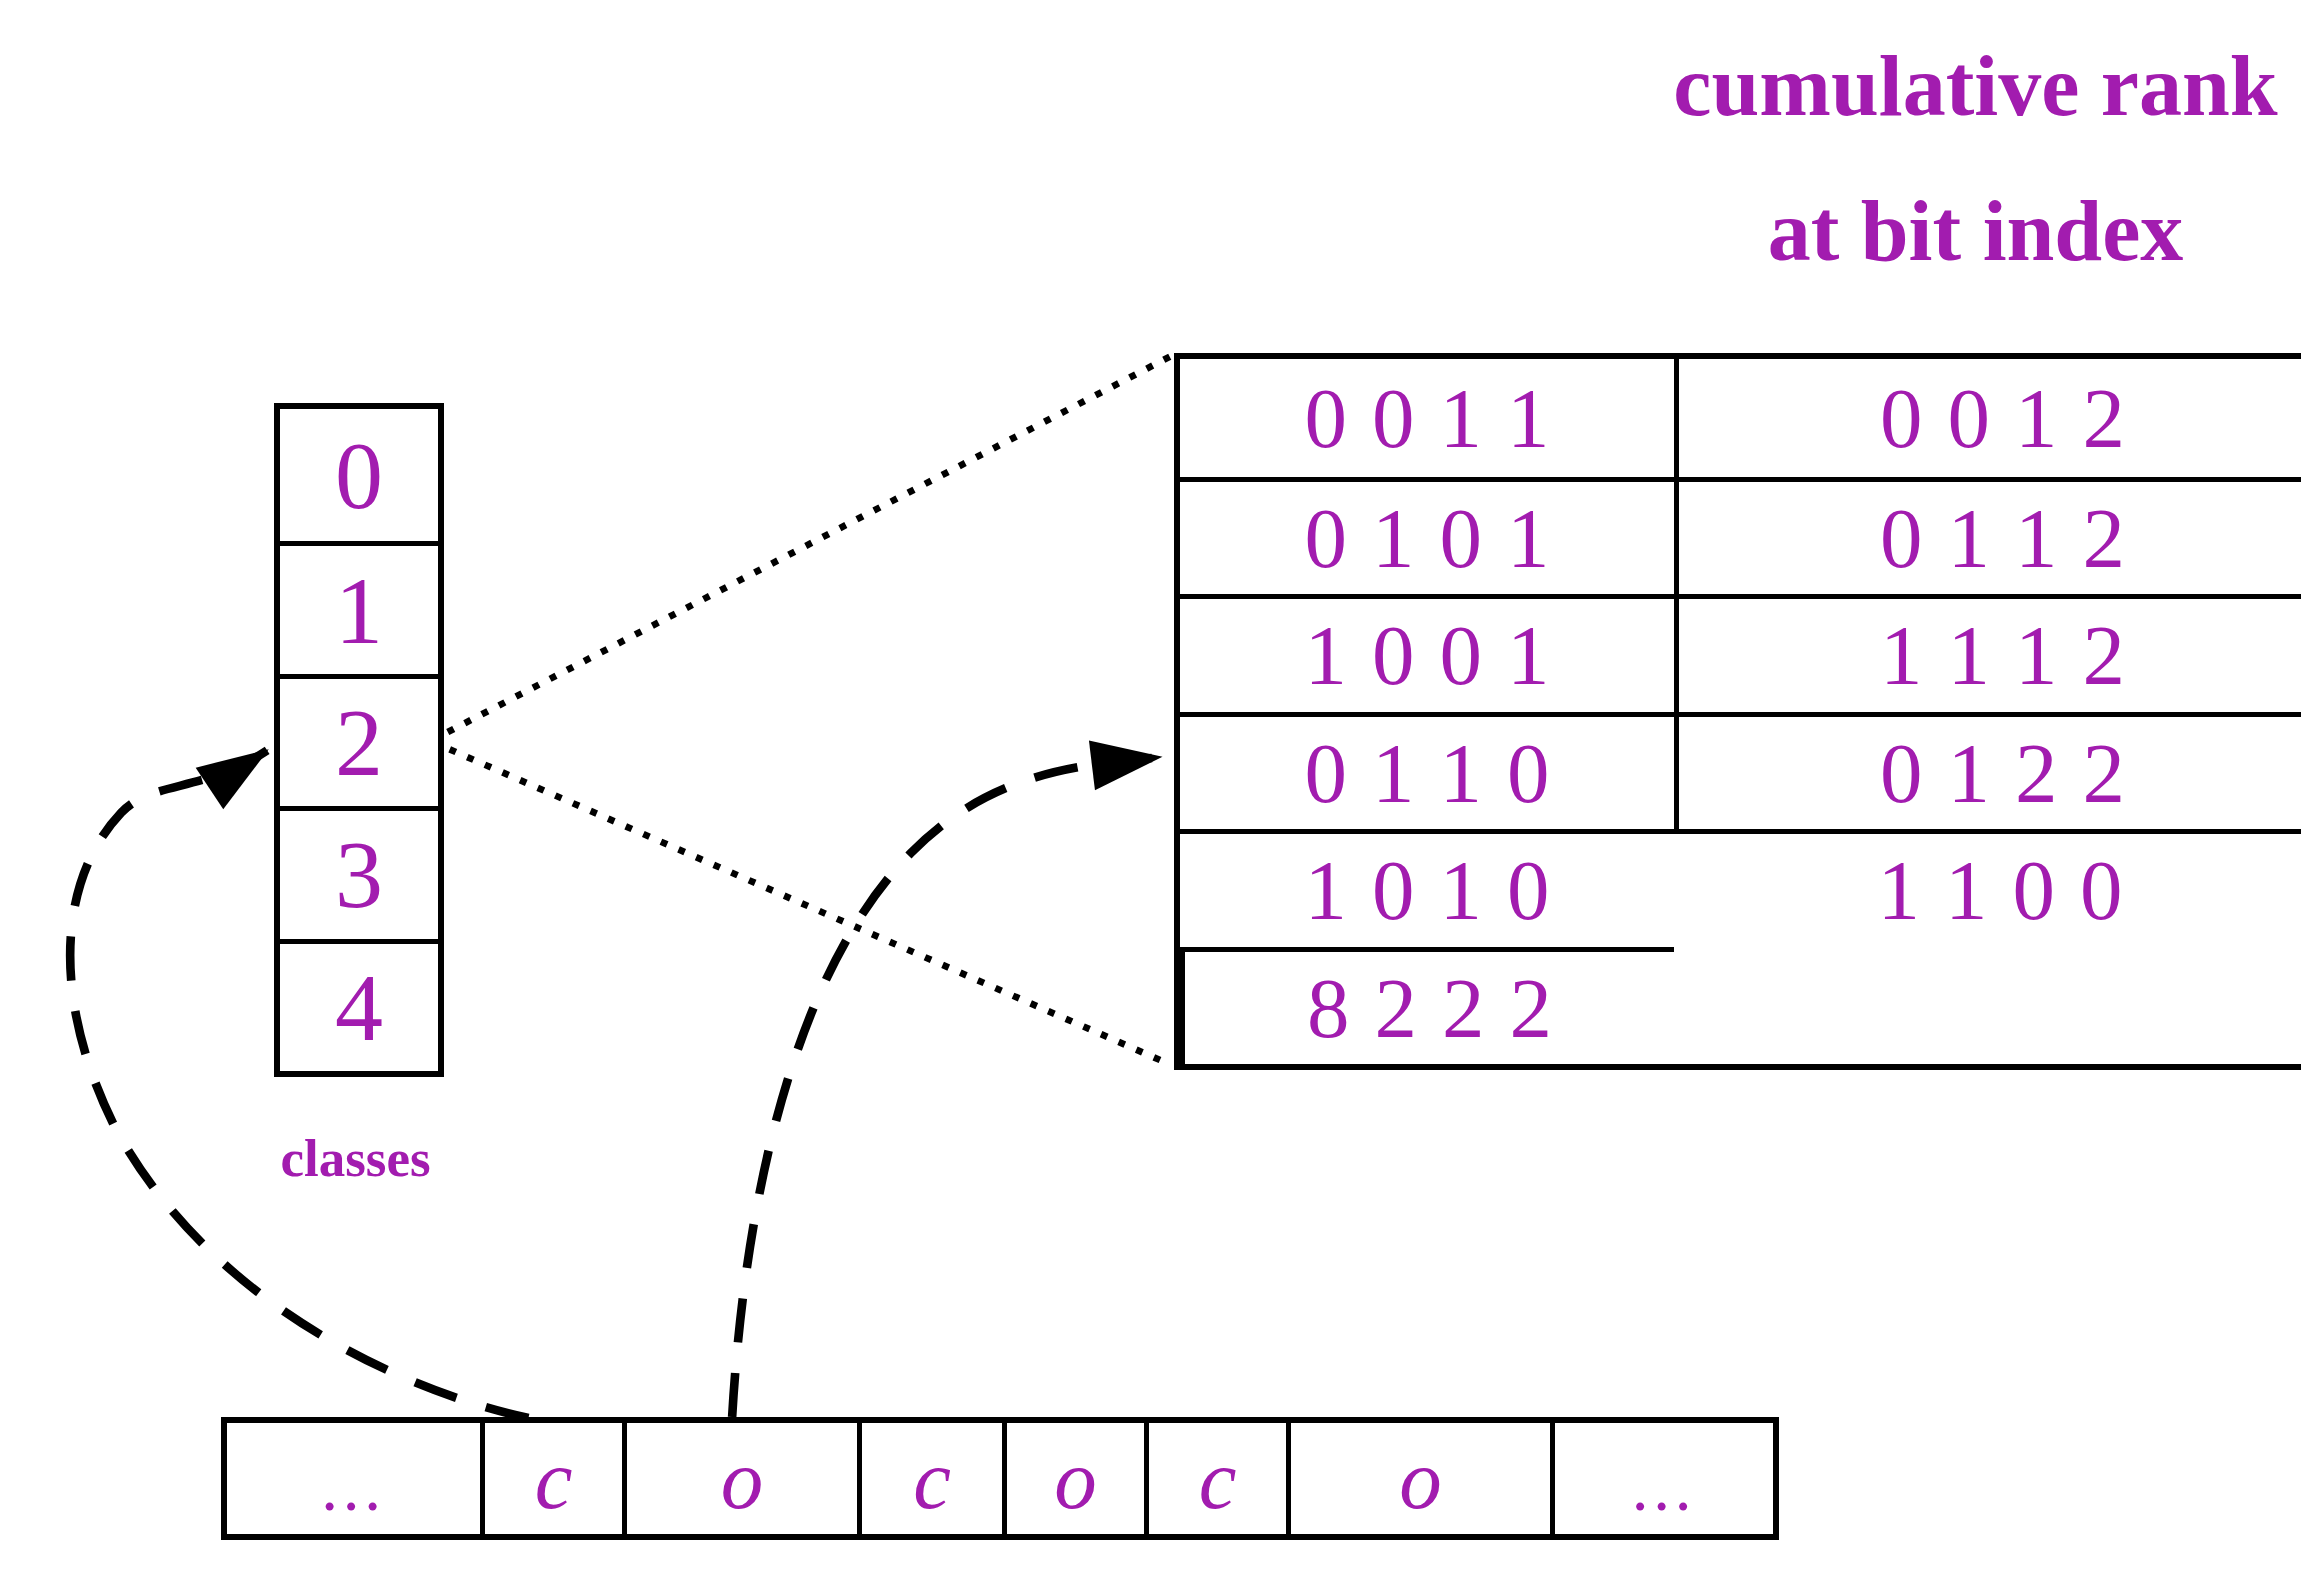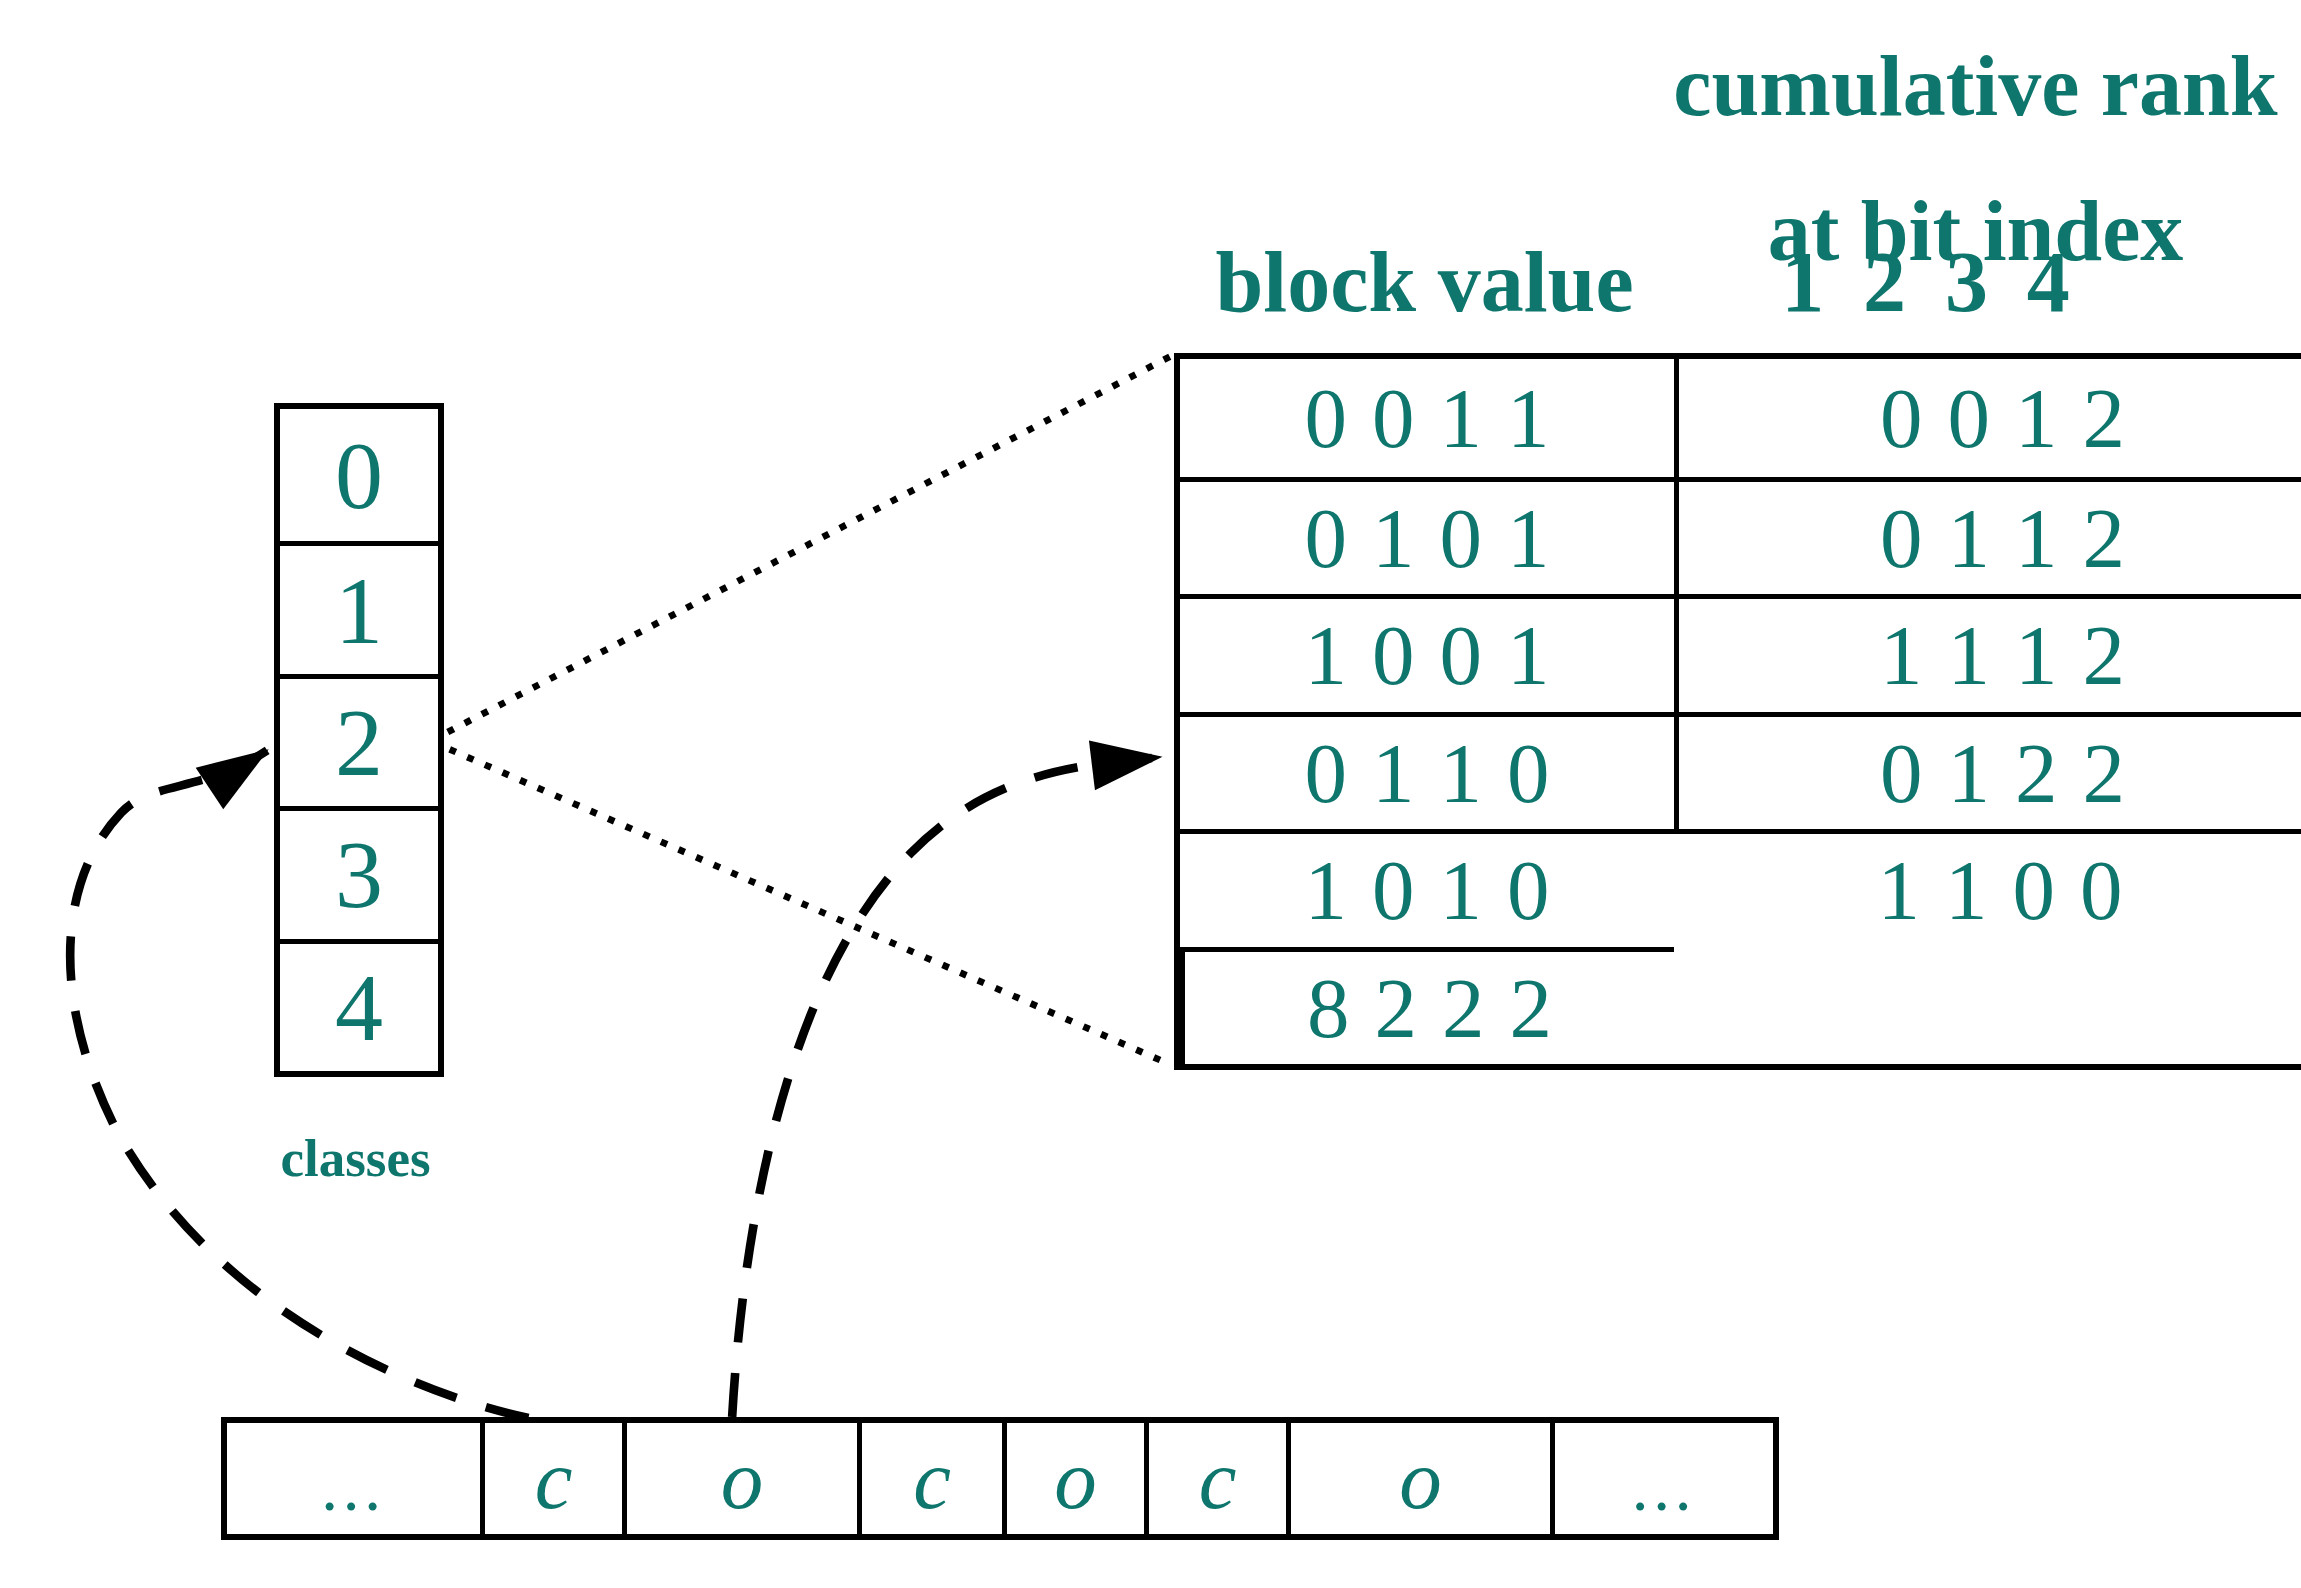--- a/index.html
+++ b/index.html
@@ -1,20 +1,20 @@
 <!DOCTYPE html>
 <html><head>
 <meta charset="utf-8">
 <style>
   html,body{margin:0;padding:0;background:#ffffff;}
   #canvas{
     position:relative;
     width:2302px;height:1589px;
     background:#ffffff;
-    color:#0f766e;
+    color:#a21caf;
     font-family:"Liberation Serif", serif;
     overflow:hidden;
   }
   .abs{position:absolute;box-sizing:border-box;}
   
   .title-line{
     left:1650px;width:651px;
     text-align:center;
     font-weight:bold;font-size:86px;line-height:1;
     white-space:nowrap;
@@ -84,24 +84,20 @@
   }
 </style>
 </head>
 <body>
 
 <div id="canvas">
 
   <div id="title1" class="abs title-line">cumulative rank</div>
   <div id="title2" class="abs title-line">at bit index</div>
 
-  <div class="abs col-headers">
-    <div id="hdr-block" class="col-header">block value</div>
-    <div id="hdr-ranks" class="col-header">1 2 3 4</div>
-  </div>
 
   <div class="abs lookup-table">
     <div class="tcell">0 0 1 1</div>
     <div class="tcell rc">0 0 1 2</div>
     <div class="tcell rt">0 1 0 1</div>
     <div class="tcell rt rc">0 1 1 2</div>
     <div class="tcell rt">1 0 0 1</div>
     <div class="tcell rt rc">1 1 1 2</div>
     <div class="tcell rt">0 1 1 0</div>
     <div class="tcell rt rc">0 1 2 2</div>

